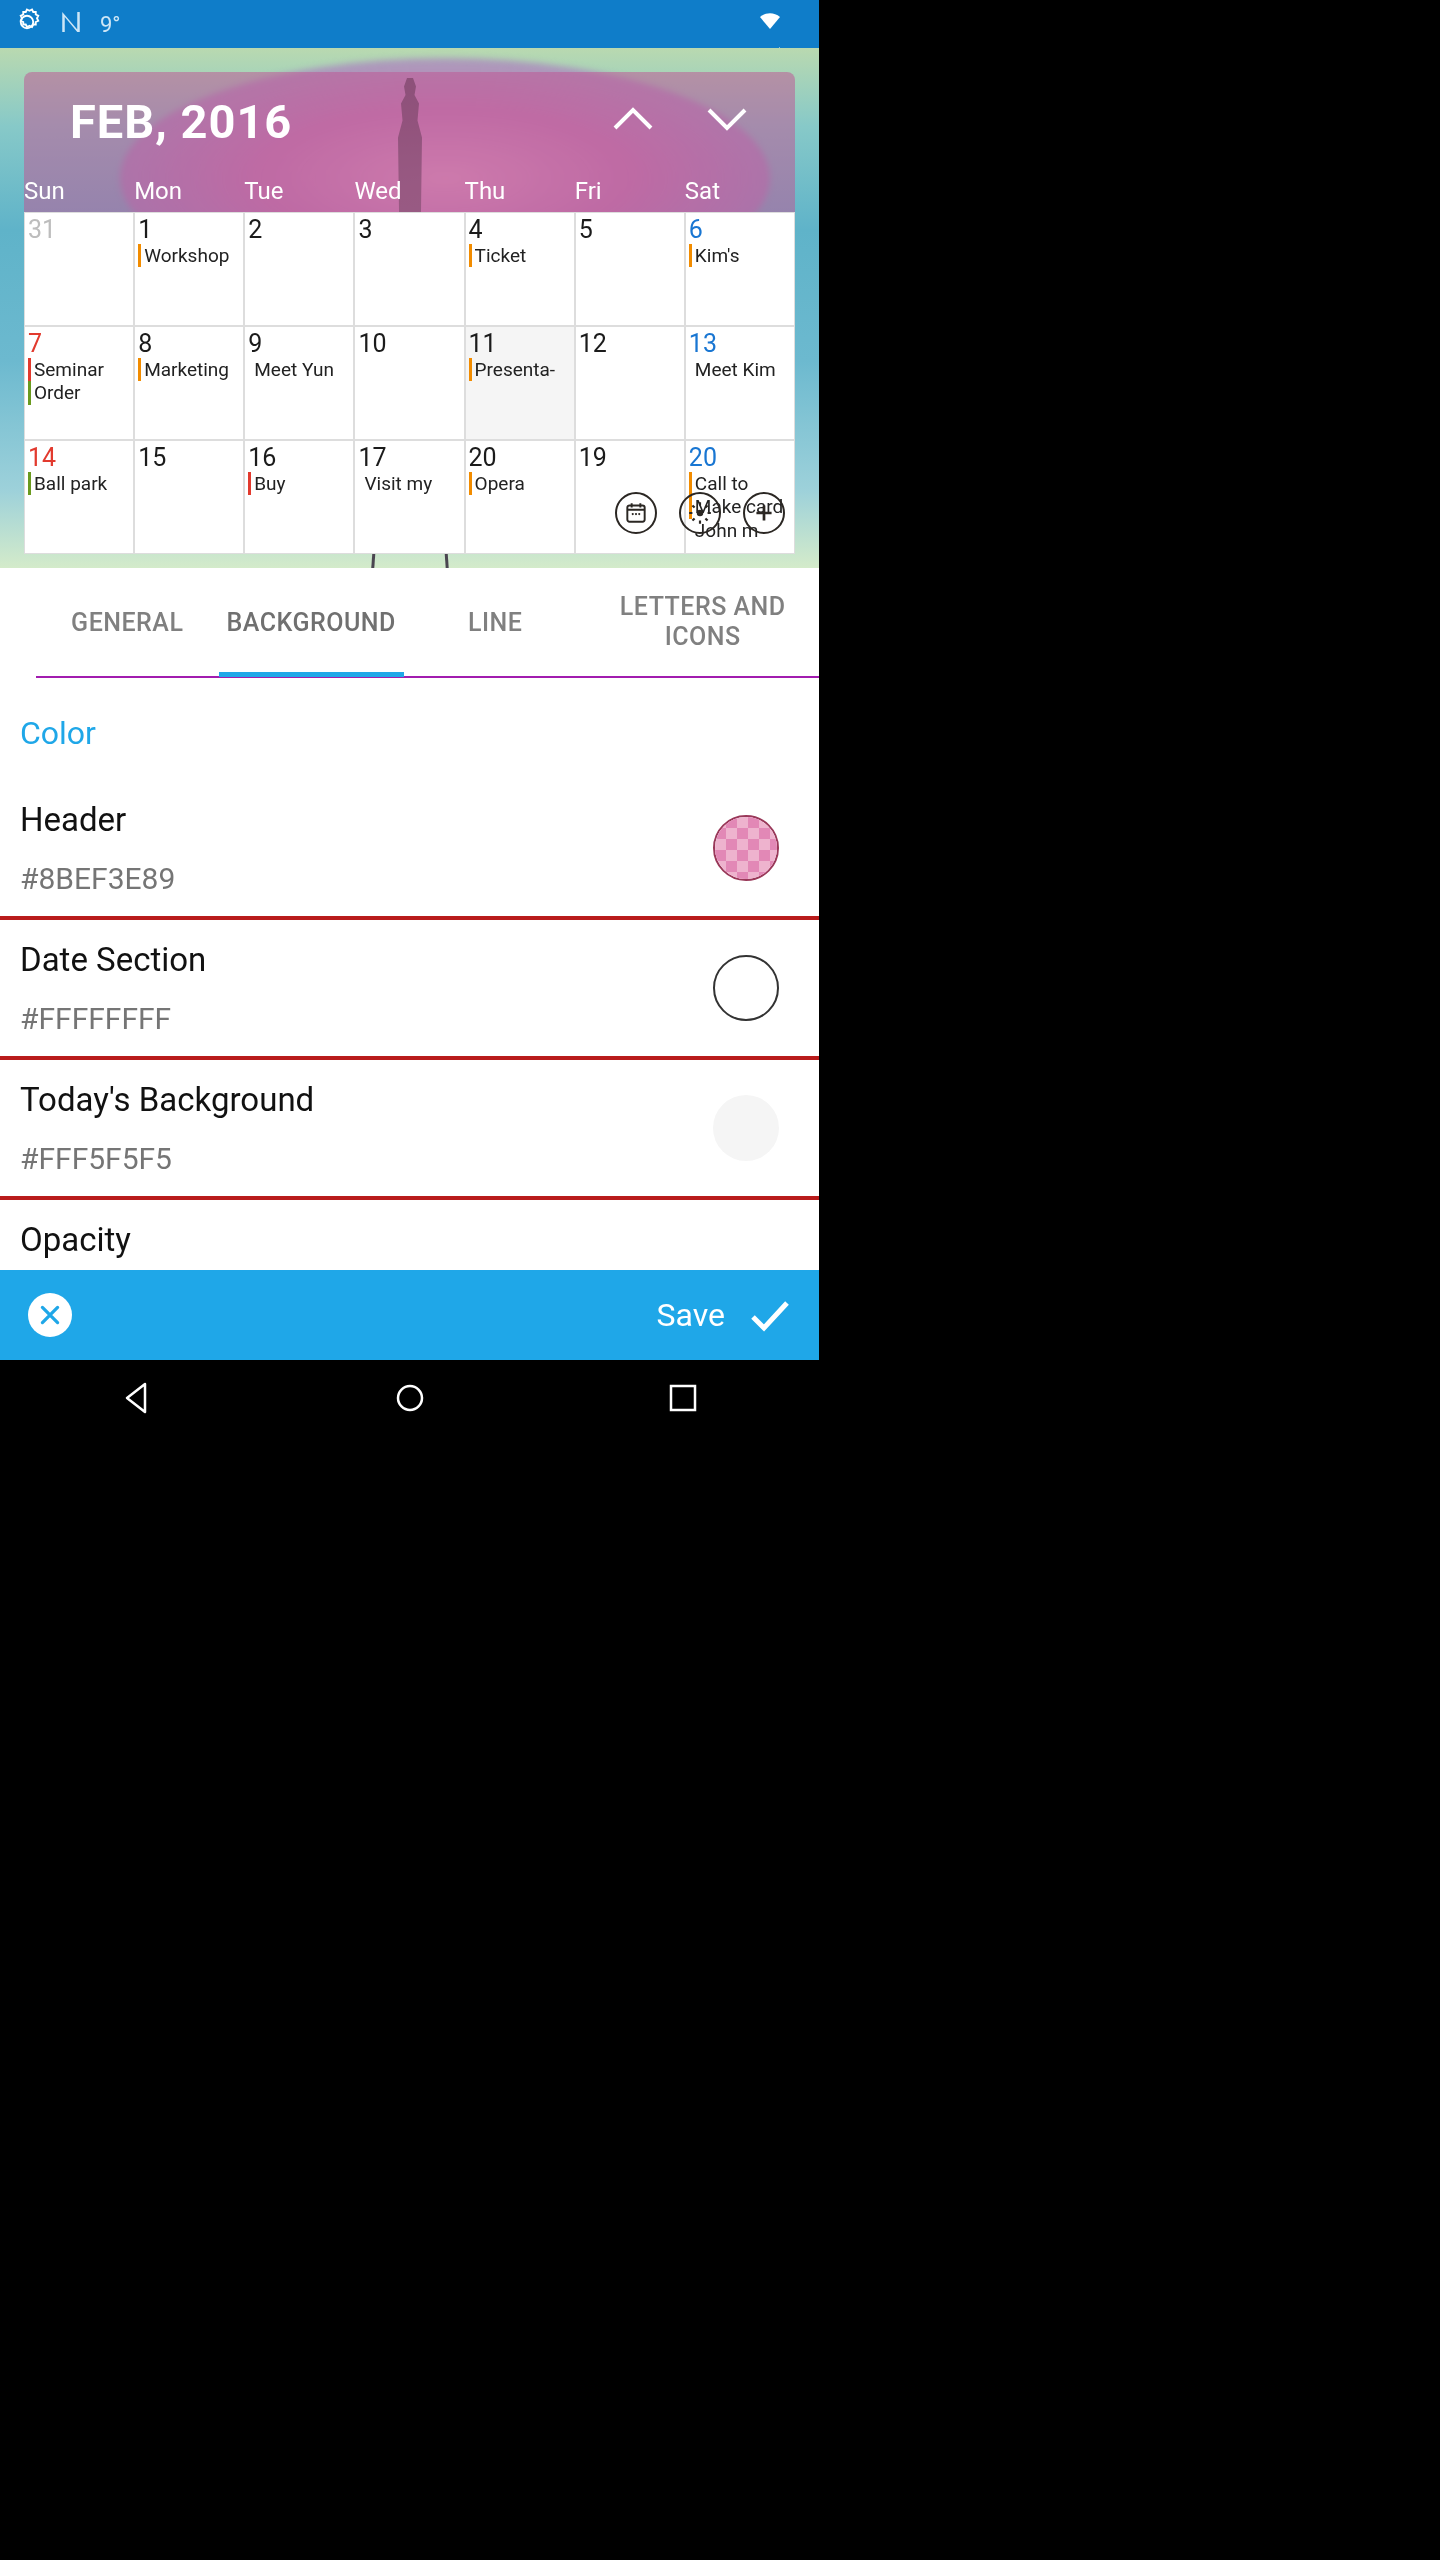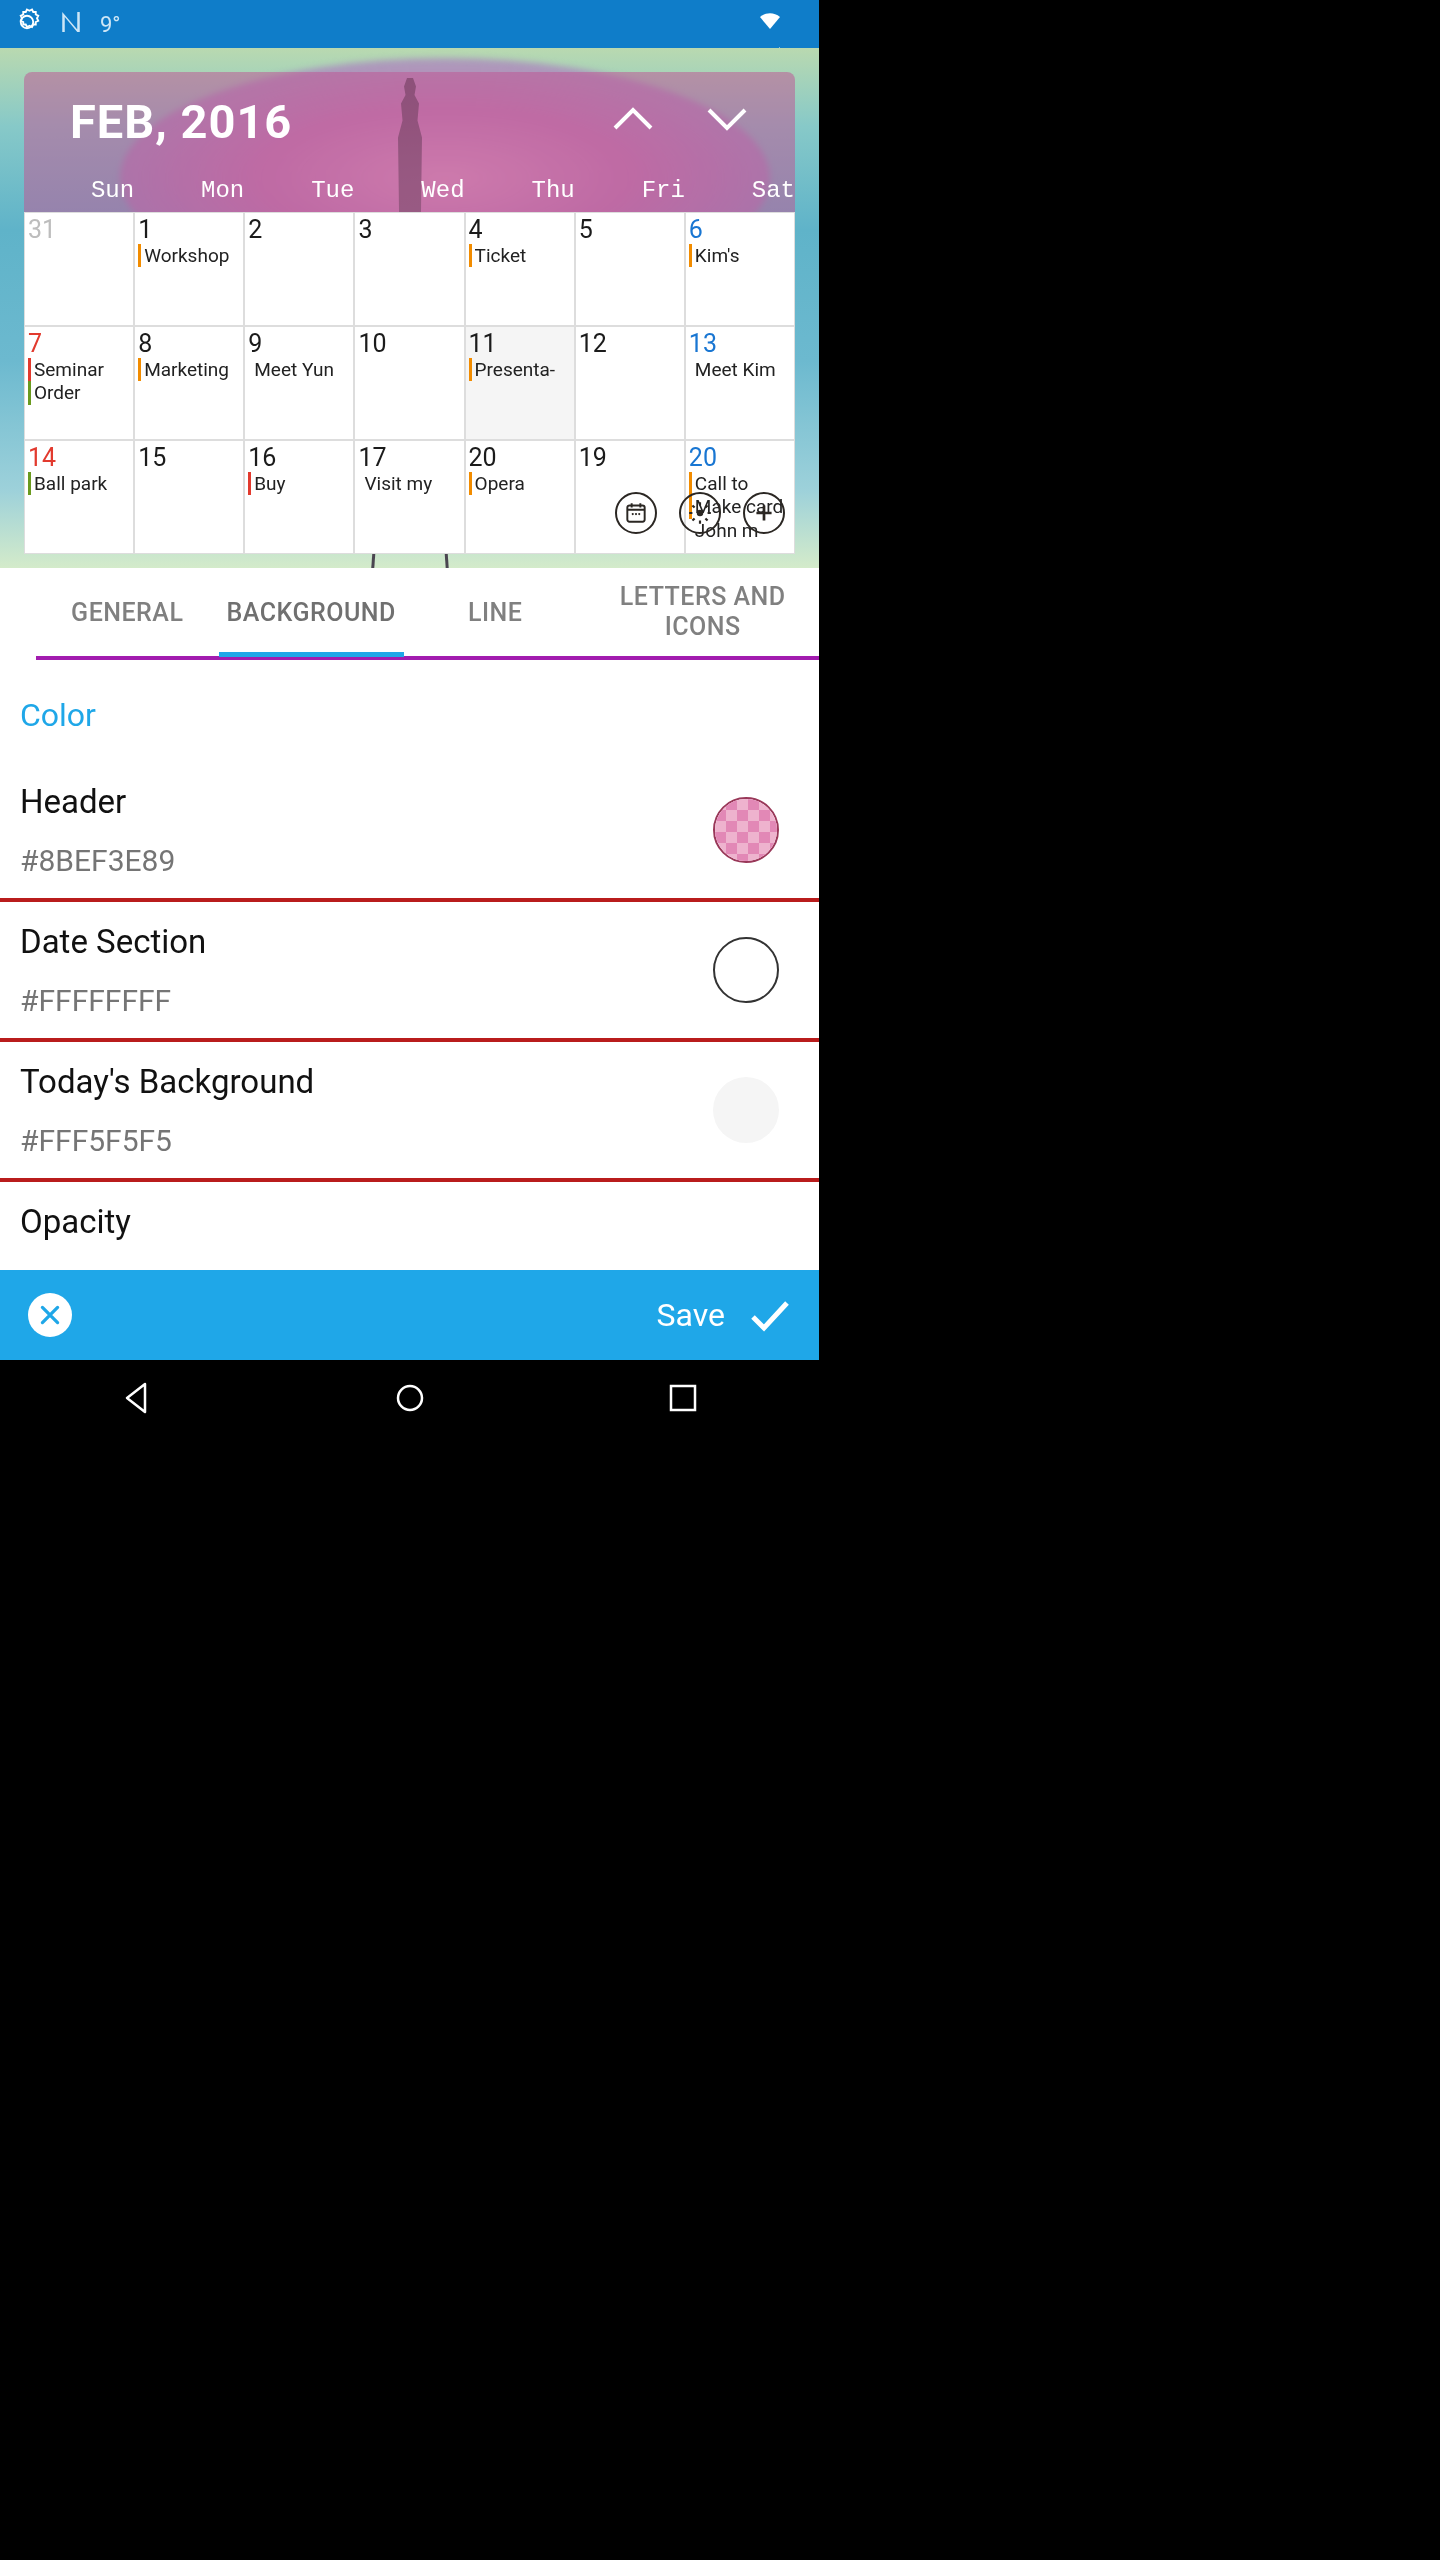--- a/index.html
+++ b/index.html
@@ -24,21 +24,21 @@
   .tower-leg::before { left:4px; transform-origin:top; transform:rotate(4deg); }
   .tower-leg::after { right:4px; transform-origin:top; transform:rotate(-4deg); }
 
   .widget { position: absolute; left: 24px; right: 24px; top: 24px; bottom: 24px; border-radius: 8px; overflow: visible; }
   .widget-header { height: 98px; display: flex; align-items: center; padding: 0 46px 0 46px; color: #fff; background: rgba(190,90,150,0.55); border-radius: 8px 8px 0 0; }
   .month-title { font-size: 47px; font-weight: 700; letter-spacing: 1px; }
   .nav-arrows { margin-left: auto; display: flex; gap: 50px; }
   .nav-arrows svg { width: 44px; height: 30px; stroke: #fff; stroke-width: 4; fill: none; }
 
   .day-header { display: flex; height: 42px; color: #fff; font-size: 24px; background: rgba(190,90,150,0.55); }
-  .day-header div { flex: 1; text-align: right; line-height: 42px; font-family: Liberation Mono, monospace; }
+  .day-header div { flex: 1; text-align: left; line-height: 42px; }
 
   .grid { display: flex; flex-direction: column; }
   .row { display: flex; height: 114px; }
   .cell { flex: 1; border: 1px solid #ddd; background: #fff; padding: 3px 3px; position: relative; font-size: 20px; overflow: hidden; }
   .cell.today { background: #f5f5f5; }
   .daynum { font-size: 25px; line-height: 1.1; color: #1b1b1b; }
   .daynum.sun { color: #e23a2e; }
   .daynum.sat { color: #1976d2; }
   .daynum.other { color: #bdbdbd; }
   .ev { display: flex; align-items: flex-start; font-size: 19px; line-height: 1.25; color: #222; }
@@ -46,21 +46,21 @@
   .evbar.o { background: #f28c00; }
   .evbar.r { background: #e23a2e; }
   .evbar.g { background: #6a9a1f; }
   .ev-nobr { white-space: nowrap; overflow: hidden; }
 
   .fab-row { position: absolute; right: 10px; bottom: 10px; display: flex; gap: 22px; }
   .fab { width: 42px; height: 42px; border-radius: 50%; border: 2.5px solid #2b2723; display: flex; align-items: center; justify-content: center; background: transparent; }
   .fab svg { width: 26px; height: 26px; }
 
   
-  .tabs { display: flex; height: 92px; border-bottom: 4px solid #a21caf; margin-left: 36px; }
+  .tabs { display: flex; height: 110px; border-bottom: 2px solid #a21caf; margin-left: 36px; }
   .tab { flex: 1; display: flex; align-items: center; justify-content: center; color: #808080; font-size: 25px; font-weight: 500; letter-spacing: 0.5px; text-align:center; padding: 0 8px; position: relative; }
   .tab.wide { flex: 1.3; line-height: 1.2; }
   .tab.active { color: #707070; }
   .tab.active::after { content:''; position:absolute; left:0; right:0; bottom:-1px; height:5px; background:#1fa7e8; }
 
   
   .settings { flex: 1; padding: 18px 0 0 0; overflow: hidden; }
   .section-title { color: #1fa7e8; font-size: 32px; padding: 18px 20px 28px; }
   .setting-row { display: flex; align-items: center; padding: 20px 40px 20px 20px; border-bottom: 4px solid #b91c1c; min-height: 122px; }
   .setting-row.last { border-bottom: none; }

